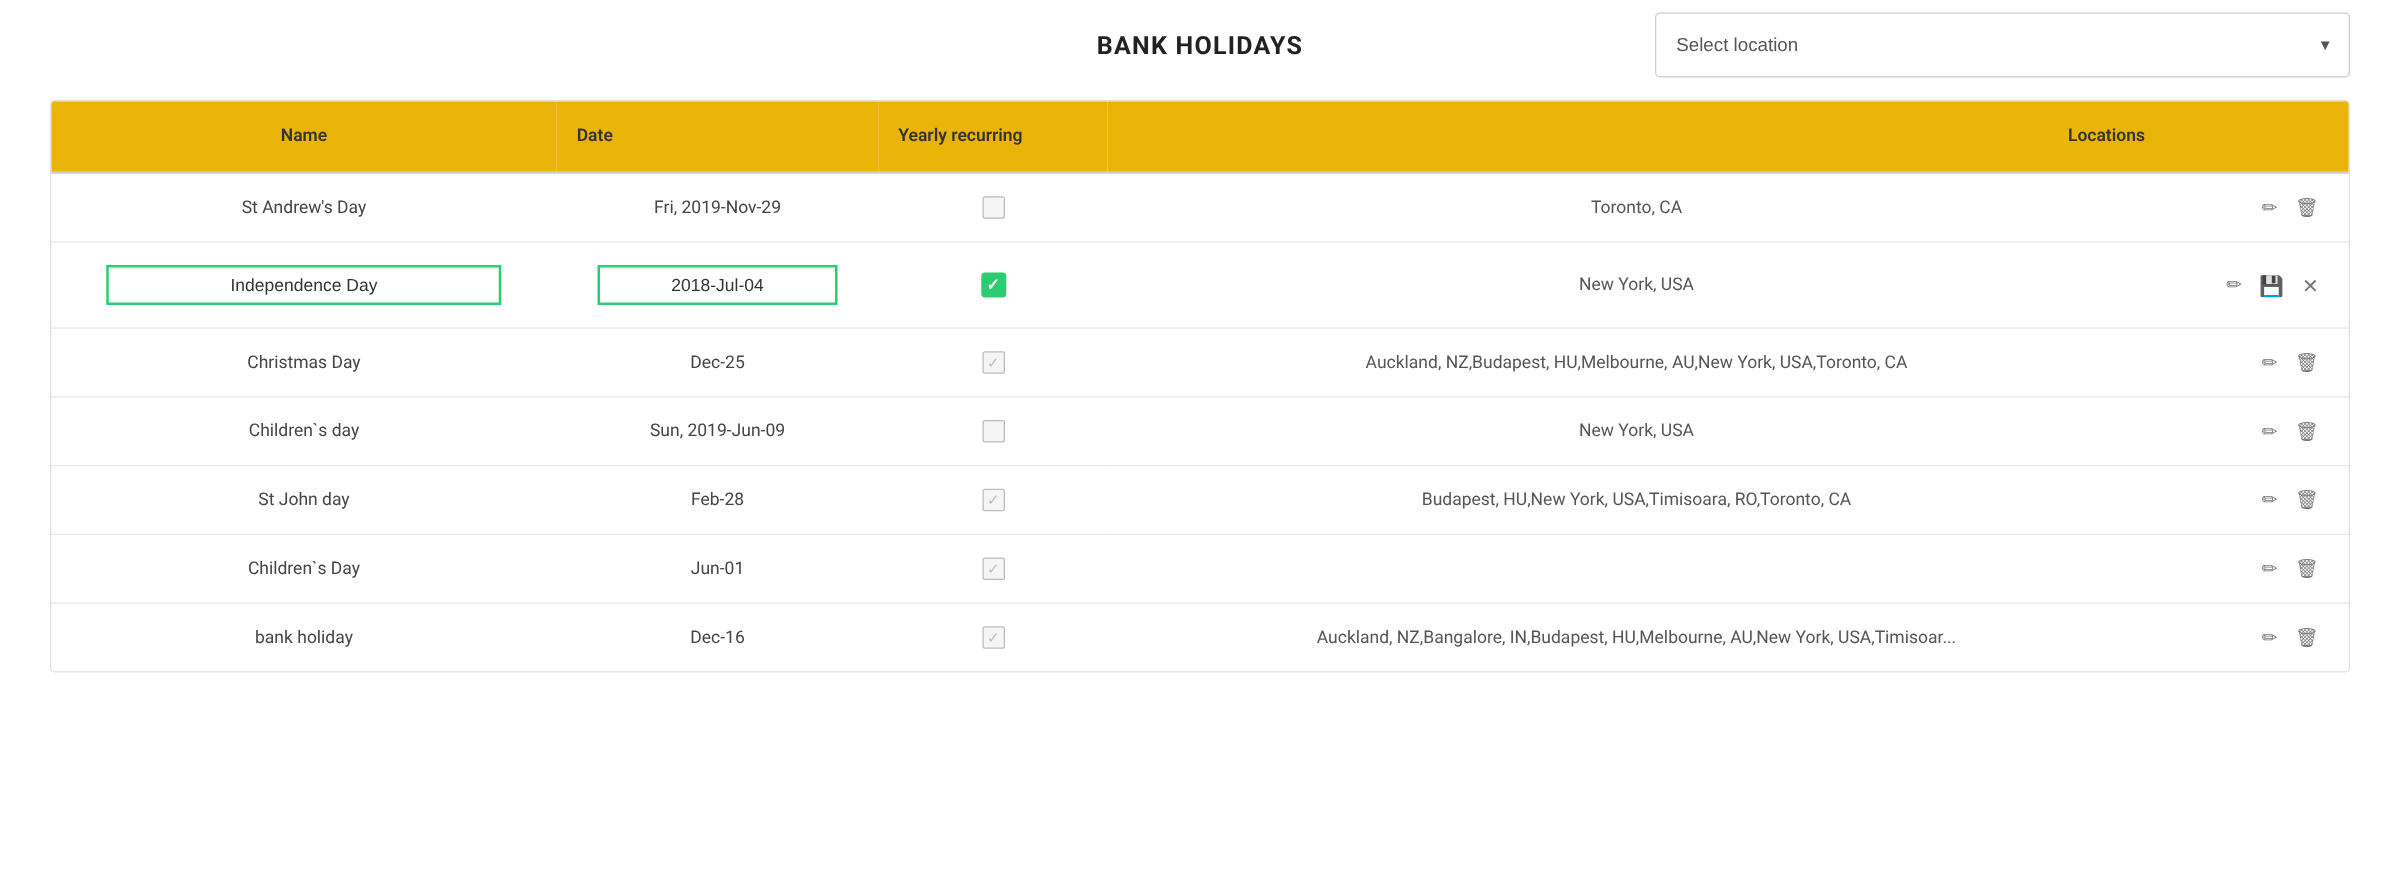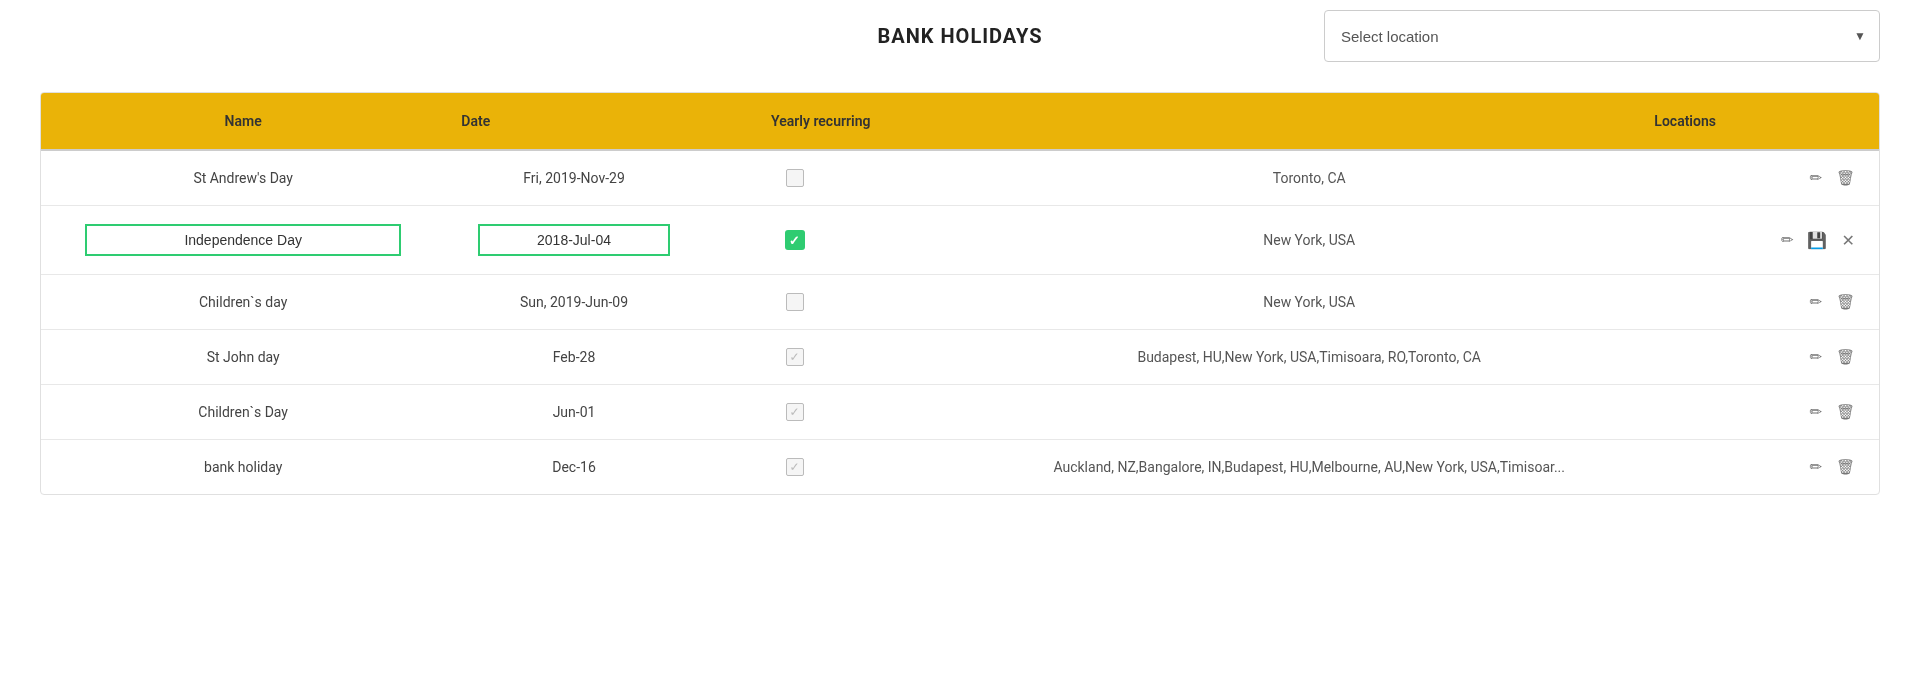--- a/index.html
+++ b/index.html
@@ -12,21 +12,21 @@
     .page-container {
       width: 1920px;
       min-height: 700px;
       padding: 24px 40px;
     }
     .header-row {
       display: flex;
       align-items: center;
       justify-content: center;
       position: relative;
-      margin-bottom: 44px;
+      margin-bottom: 32px;
     }
     .page-title {
       font-size: 20px;
       font-weight: 700;
       letter-spacing: 1px;
       color: #222;
     }
     .location-select-wrapper {
       position: absolute;
       right: 0;
@@ -76,21 +76,21 @@
     thead th {
       padding: 20px 16px;
       text-align: center;
       font-weight: 600;
       font-size: 14px;
       color: #333;
       background: #eab308;
     }
     thead th.col-name { width: 22%; text-align: center; }
     thead th.col-date { width: 14%; text-align: left; }
-    thead th.col-yearly { width: 10%; text-align: right; }
+    thead th.col-yearly { width: 10%; text-align: left; }
     thead th.col-locations { width: 46%; text-align: right; }
     thead th.col-actions { width: 8%; }
 
     tbody tr {
       border-bottom: 1px solid #e8e8e8;
     }
     tbody tr:last-child {
       border-bottom: none;
     }
     tbody td {
@@ -237,20 +237,36 @@
             <td class="col-locations">New York, USA</td>
             <td class="col-actions">
               <div class="action-icons">
                 <span class="action-icon">✏</span>
                 <span class="action-icon-save">💾</span>
                 <span class="action-icon-close">✕</span>
               </div>
             </td>
           </tr>
           <tr>
+            <td class="col-name">Christmas Day</td>
+            <td class="col-date">Dec-25</td>
+            <td class="col-yearly">
+              <div class="checkbox-cell">
+                <span class="checkbox-checked-gray"></span>
+              </div>
+            </td>
+            <td class="col-locations">Auckland, NZ,Budapest, HU,Melbourne, AU,New York, USA,Toronto, CA</td>
+            <td class="col-actions">
+              <div class="action-icons">
+                <span class="action-icon">✏</span>
+                <span class="action-icon">🗑</span>
+              </div>
+            </td>
+          </tr>
+          <tr>
             <td class="col-name">Children`s day</td>
             <td class="col-date">Sun, 2019-Jun-09</td>
             <td class="col-yearly">
               <div class="checkbox-cell">
                 <span class="checkbox-unchecked"></span>
               </div>
             </td>
             <td class="col-locations">New York, USA</td>
             <td class="col-actions">
               <div class="action-icons">

